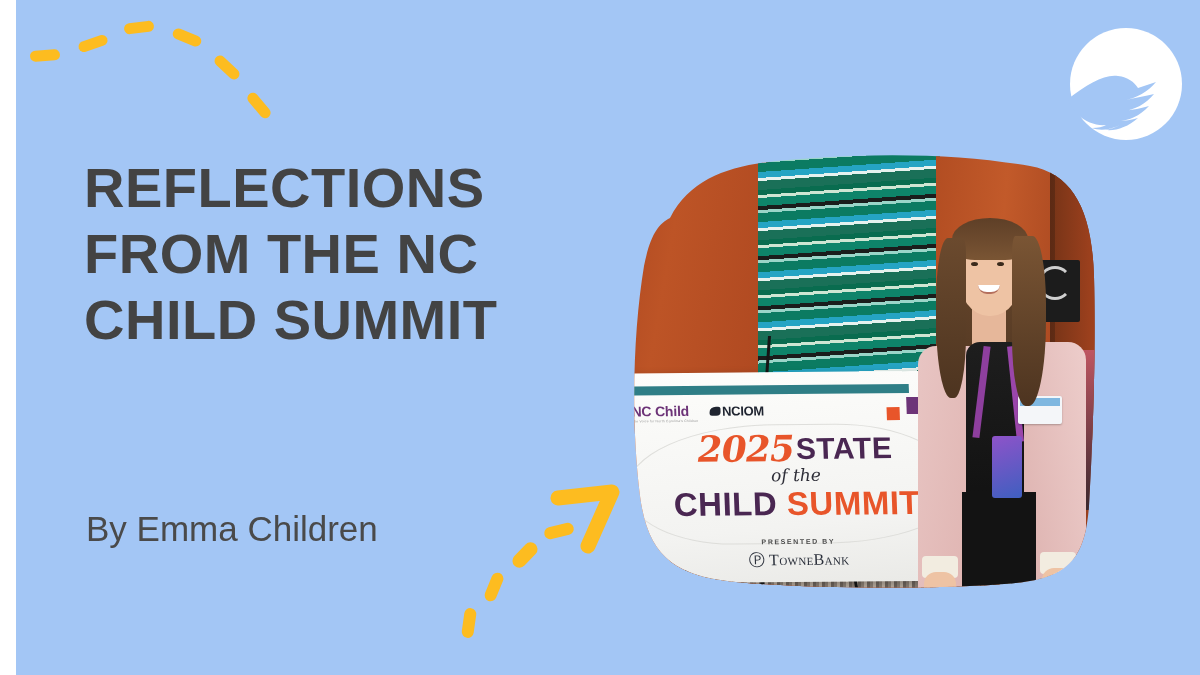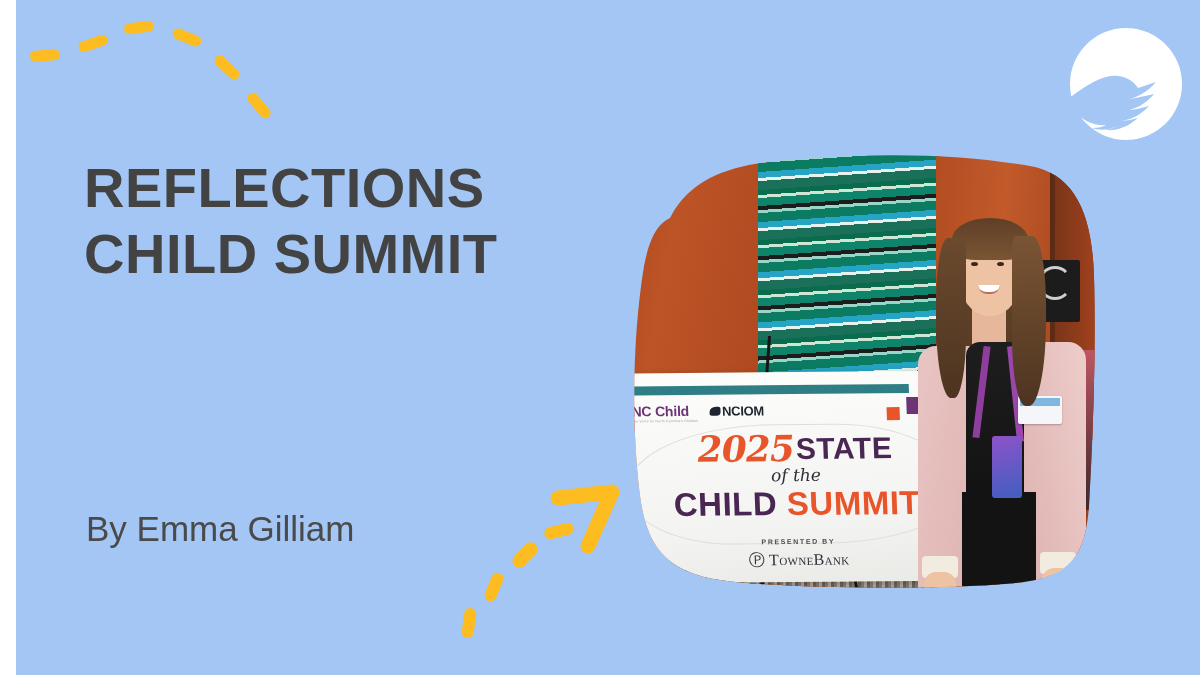--- a/index.html
+++ b/index.html
@@ -175,24 +175,25 @@
     <div class="dash" style="left:14px;  top:50px;  width:30px; height:11px; transform:rotate(-4deg);"></div>
     <div class="dash" style="left:62px;  top:38px;  width:30px; height:11px; transform:rotate(-19deg);"></div>
     <div class="dash" style="left:108px; top:22px;  width:30px; height:11px; transform:rotate(-7deg);"></div>
     <div class="dash" style="left:156px; top:32px;  width:30px; height:11px; transform:rotate(22deg);"></div>
     <div class="dash" style="left:196px; top:62px;  width:30px; height:11px; transform:rotate(43deg);"></div>
     <div class="dash" style="left:228px; top:100px; width:30px; height:11px; transform:rotate(50deg);"></div>
   </div>
 
   <div id="headline">
     <div>REFLECTIONS</div>
+    <div>FROM THE NC</div>
     <div>CHILD SUMMIT</div>
   </div>
 
-  <div id="byline">By Emma Gilliam</div>
+  <div id="byline">By Emma Children</div>
 
   <div>
     <div class="dash" style="left:447px; top:608px; width:12px; height:30px; transform:rotate(8deg);"></div>
     <div class="dash" style="left:472px; top:572px; width:12px; height:30px; transform:rotate(22deg);"></div>
     <div class="dash" style="left:502px; top:540px; width:14px; height:30px; transform:rotate(44deg);"></div>
     <div class="dash" style="left:528px; top:525px; width:30px; height:12px; transform:rotate(-14deg);"></div>
     <svg class="arrowhead" style="left:534px; top:478px;" width="90" height="80" viewBox="0 0 90 80">
       <path d="M8 20 L62 14 L38 68" fill="none" stroke="#fdbc20" stroke-width="15" stroke-linecap="round" stroke-linejoin="round"></path>
     </svg>
   </div>

